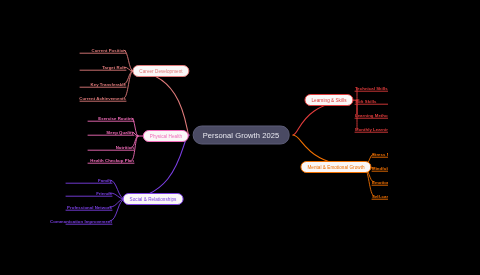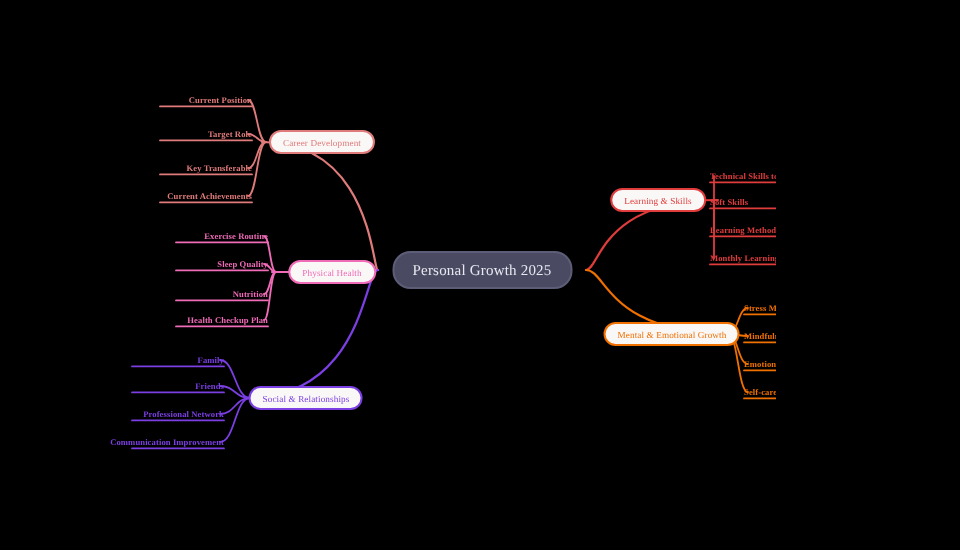--- a/index.html
+++ b/index.html
@@ -6,21 +6,21 @@
     margin: 0;
     padding: 0;
     background: #000000;
   }
   #canvas {
     position: relative;
     width: 388px;
     height: 275px;
     background: #000000;
     overflow: hidden;
-    font-family: Liberation Serif, serif;
+    font-family: Liberation Sans, sans-serif;
   }
   #edges {
     position: absolute;
     left: 0;
     top: 0;
     width: 480px;
     height: 275px;
   }
   .node {
     position: absolute;

